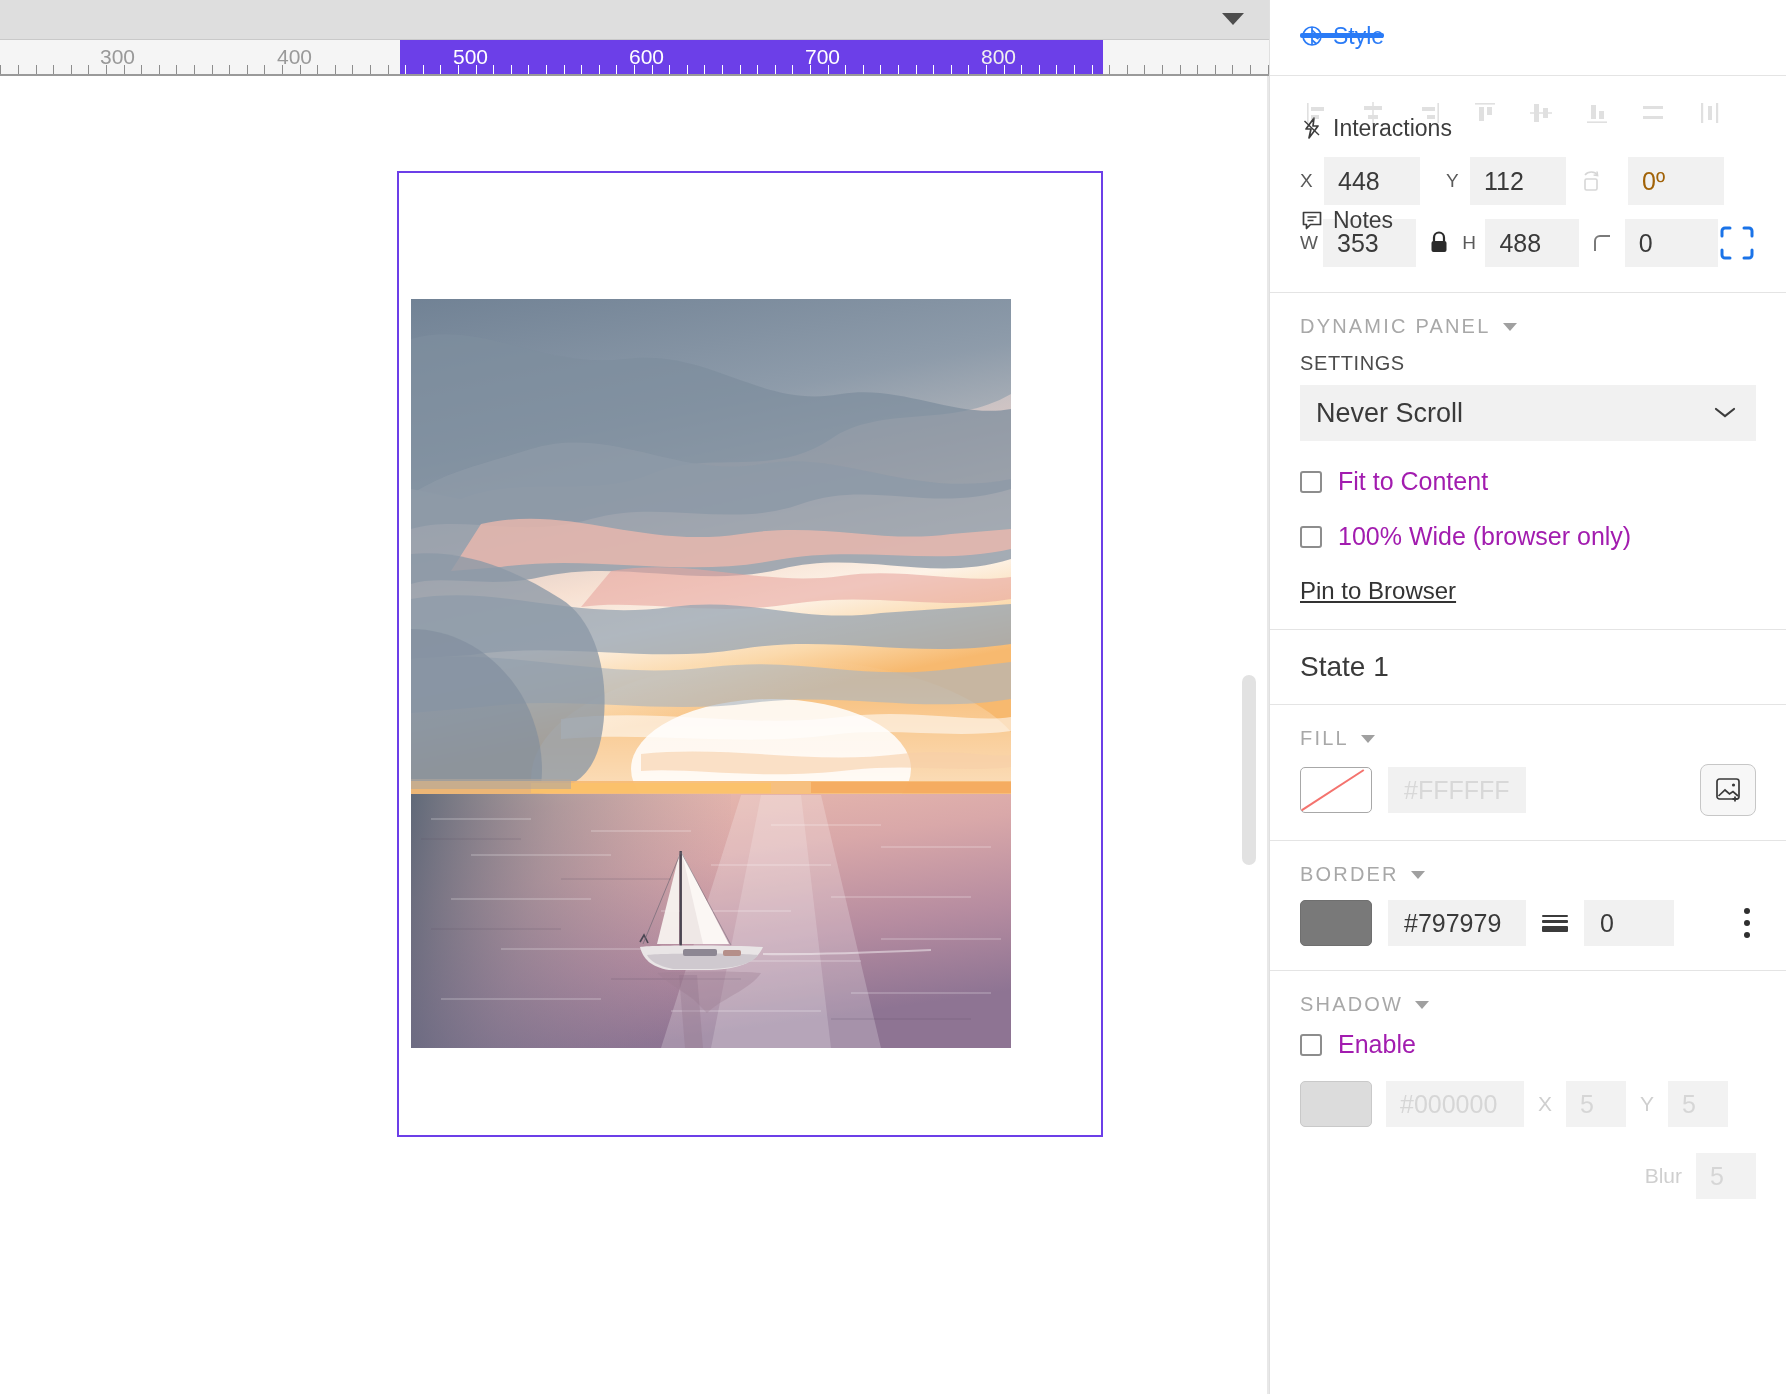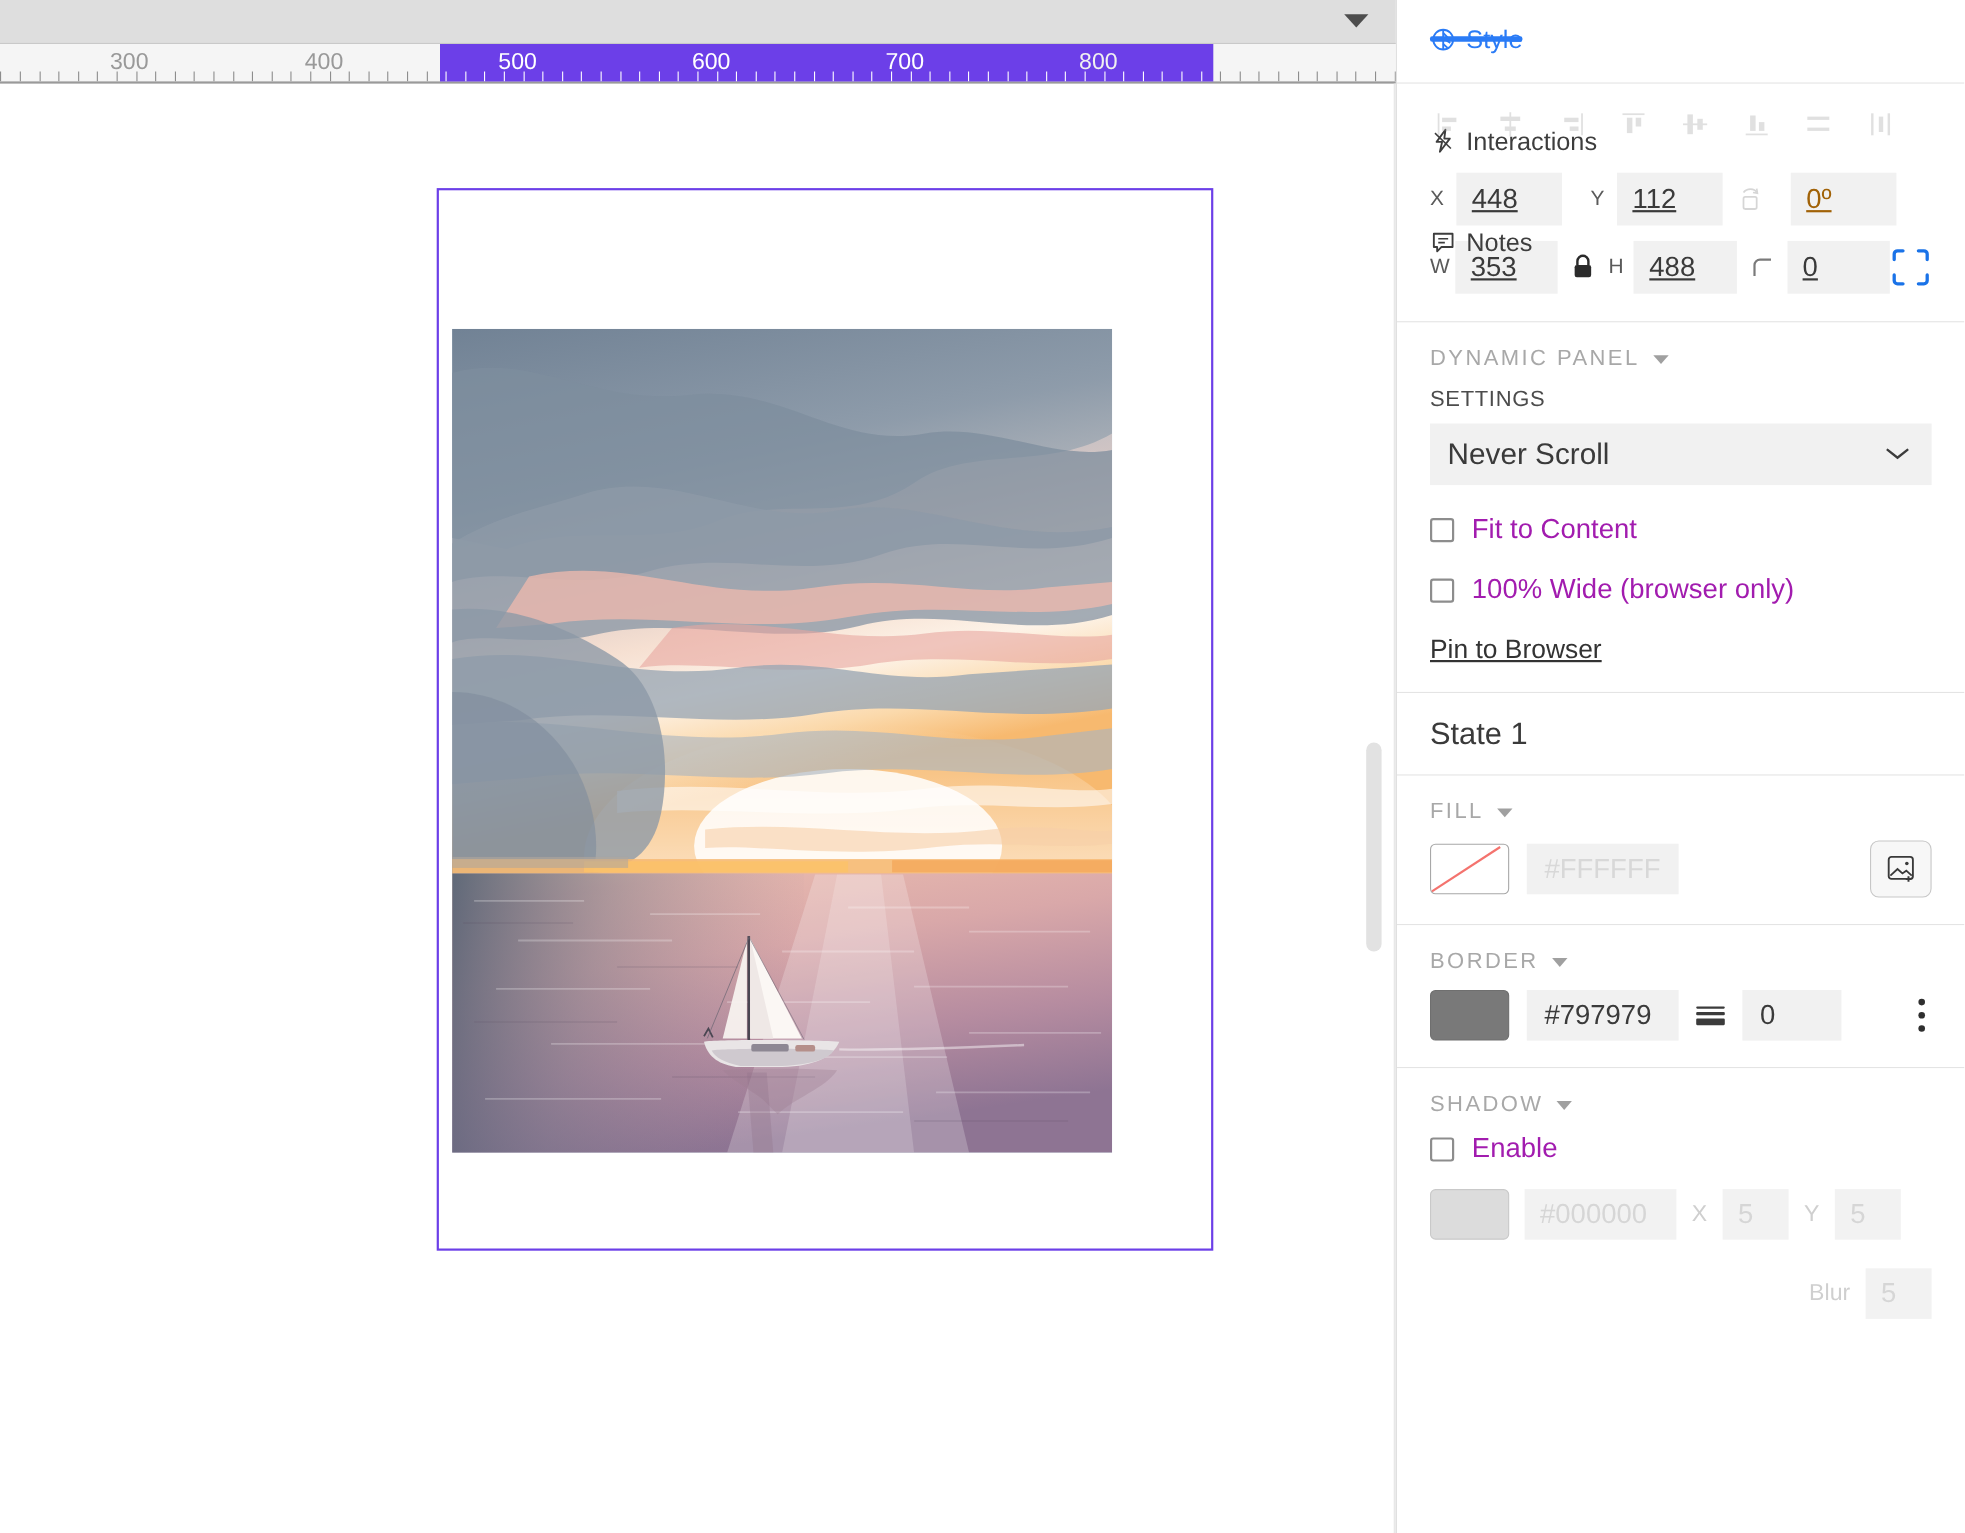--- a/index.html
+++ b/index.html
@@ -112,21 +112,21 @@
   .align-btn {
     width: 38px; height: 38px; display: flex; align-items: center; justify-content: center;
     cursor: pointer; opacity: .30;
   }
 
   .num-grid { padding: 0 30px 18px 30px; }
   .num-row { display: flex; align-items: center; height: 62px; gap: 0; }
   .num-lbl { font-size: 19px; color: #5a5a5a; width: 24px; text-align: left; }
   .num-field {
     background: #f1f1f1; height: 48px; display: flex; align-items: center;
-    padding: 0 14px; font-size: 25px; color: #3a3a3a; cursor: text; text-decoration: underline;
+    padding: 0 14px; font-size: 25px; color: #3a3a3a; cursor: text;
   }
   .num-field.w96 { width: 96px; }
   .num-field.disabled { color: #a16207; margin-left: 12px; }
   .lock-icon { width: 48px; display: flex; align-items: center; justify-content: center; cursor: pointer; }
   .rot-icon { width: 50px; display: flex; align-items: center; justify-content: center; opacity: .35; }
   .rad-icon { width: 48px; display: flex; align-items: center; justify-content: center; color:#777; }
   .expand-btn { margin-left: auto; cursor: pointer; display: flex; align-items: center; }
 
   .section-divider { height: 1px; background: #e4e4e4; }
   .block { padding: 22px 30px 0 30px; }

